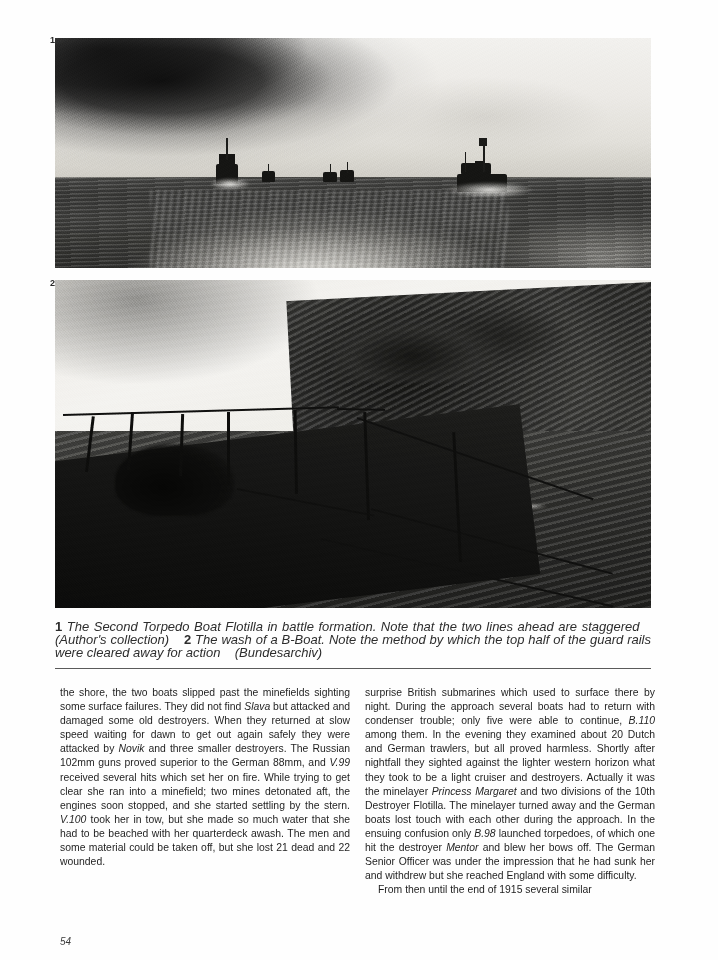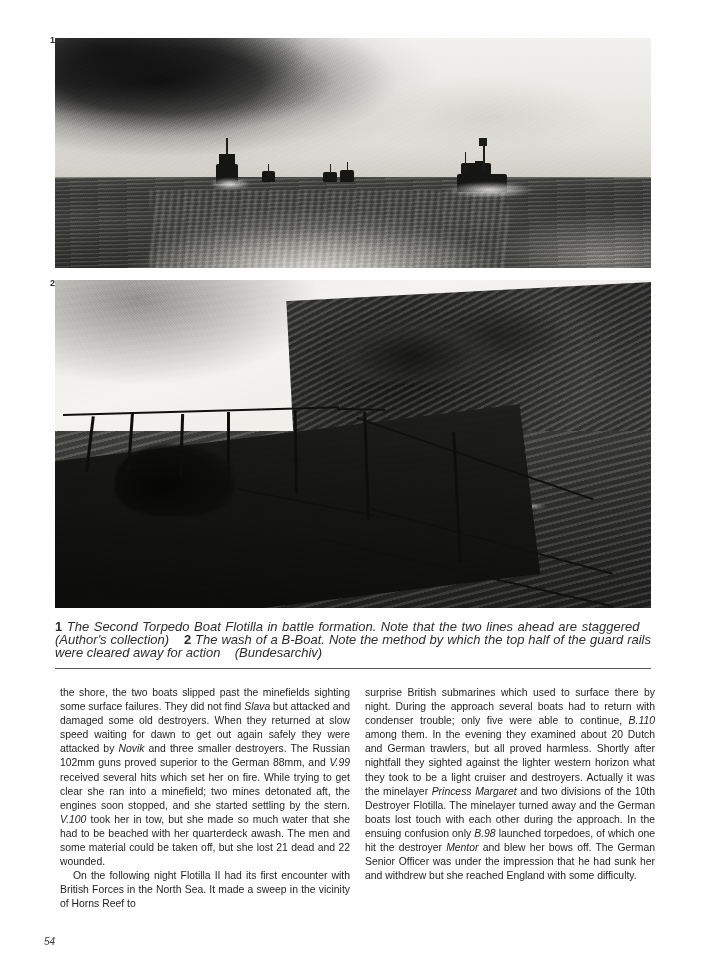--- a/index.html
+++ b/index.html
@@ -276,21 +276,21 @@
     text-justify: inter-word;
     color: #1e1e1e;
     hyphens: none;
   }
   .col p.indent { text-indent: 13px; }
   .col p i { font-style: italic; }
 
   
   .folio {
     position: absolute;
-    left: 44px;
+    left: 60px;
     top: 936px;
     font-family: "Liberation Sans", sans-serif;
     font-size: 10px;
     color: #3a3a3a;
     font-style: italic;
   }
 </style>
 </head>
 <body>
 
@@ -389,21 +389,21 @@
     <span>The wash of a B-Boat. Note the method by which the top half of the guard rails were cleared away for action</span>
     <span class="gap"></span>
     <span>(Bundesarchiv)</span>
   </div>
 
   <div class="rule"></div>
 
   <div class="columns">
     <div class="col" id="col-left">
         <p><span>the shore, the two boats slipped past the minefields sighting some surface failures. They did not find </span><i>Slava</i><span> but attacked and damaged some old destroyers. When they returned at slow speed waiting for dawn to get out again safely they were attacked by </span><i>Novik</i><span> and three smaller destroyers. The Russian 102mm guns proved superior to the German 88mm, and </span><i>V.99</i><span> received several hits which set her on fire. While trying to get clear she ran into a minefield; two mines detonated aft, the engines soon stopped, and she started settling by the stern. </span><i>V.100</i><span> took her in tow, but she made so much water that she had to be beached with her quarterdeck awash. The men and some material could be taken off, but she lost 21 dead and 22 wounded.</span></p>
-        <p class="indent"><span>On the following night Flotilla II had its first encounter with British Forces in the North Sea. It made a sweep in the vicinity of Horns Reef to</span></p>
       </div>
     <div class="col" id="col-right">
         <p><span>surprise British submarines which used to surface there by night. During the approach several boats had to return with condenser trouble; only five were able to continue, </span><i>B.110</i><span> among them. In the evening they examined about 20 Dutch and German trawlers, but all proved harmless. Shortly after nightfall they sighted against the lighter western horizon what they took to be a light cruiser and destroyers. Actually it was the minelayer </span><i>Princess Margaret</i><span> and two divisions of the 10th Destroyer Flotilla. The minelayer turned away and the German boats lost touch with each other during the approach. In the ensuing confusion only </span><i>B.98</i><span> launched torpedoes, of which one hit the destroyer </span><i>Mentor</i><span> and blew her bows off. The German Senior Officer was under the impression that he had sunk her and withdrew but she reached England with some difficulty.</span></p>
+        <p class="indent"><span>From then until the end of 1915 several similar</span></p>
       </div>
   </div>
 
   <div class="folio">54</div>
 </div>
 
 </body></html>

